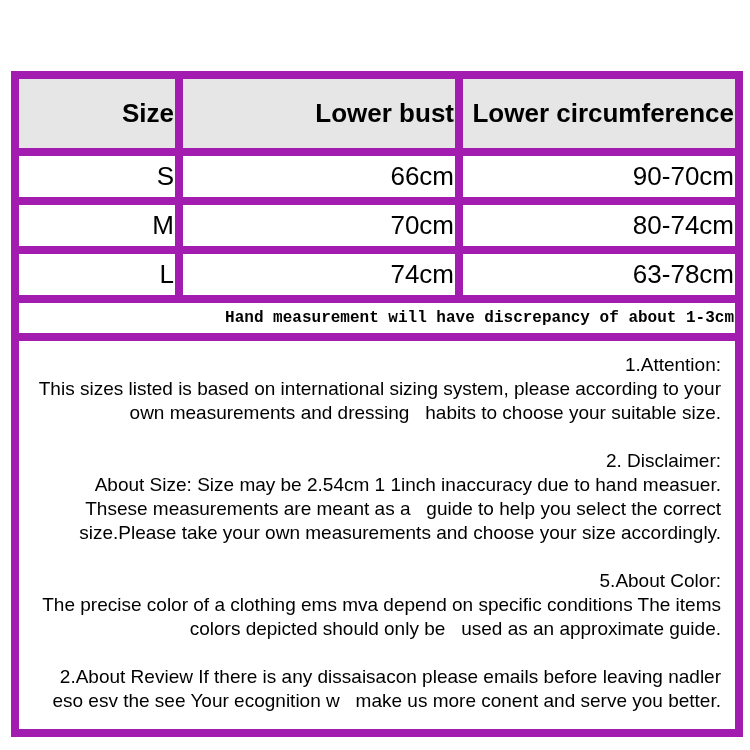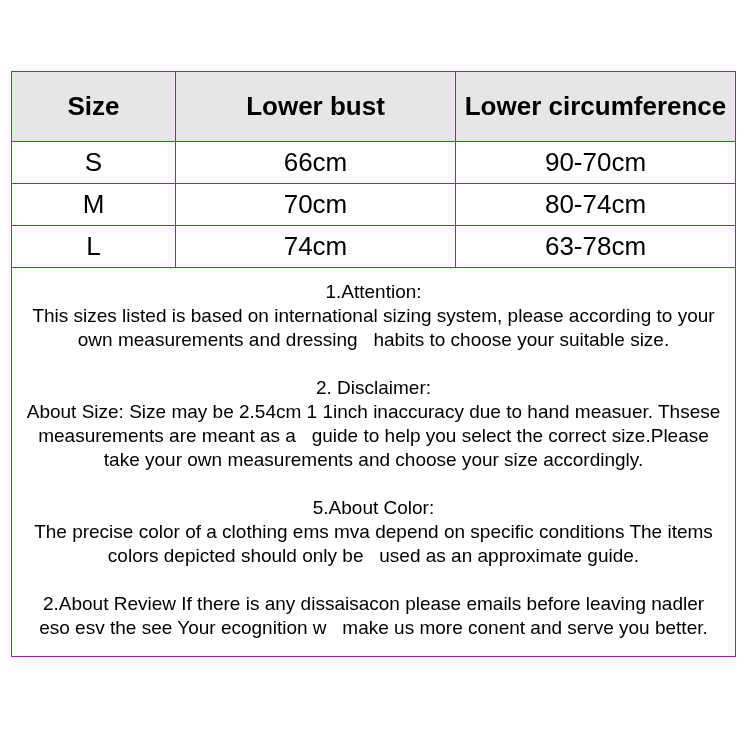--- a/index.html
+++ b/index.html
@@ -17,22 +17,22 @@
     top: 71px;
     width: 724px;
   }
   table.size-chart {
     width: 724px;
     border-collapse: collapse;
     table-layout: fixed;
   }
   table.size-chart th,
   table.size-chart td {
-    border: 1px solid #a21caf;
-    text-align: center;
+    border: 8px solid #a21caf;
+    text-align: right;
     vertical-align: middle;
     overflow: hidden;
   }
   th.hdr {
     background: #e6e6e6;
     font-size: 26px;
     font-weight: bold;
     height: 67px;
     font-family: "Liberation Sans", sans-serif;
   }
@@ -93,20 +93,23 @@
         <td class="val">M</td>
         <td class="val">70cm</td>
         <td class="val">80-74cm</td>
       </tr>
       <tr>
         <td class="val">L</td>
         <td class="val">74cm</td>
         <td class="val">63-78cm</td>
       </tr>
       <tr>
+        <td class="mono-note" colspan="3">Hand measurement will have discrepancy of about 1-3cm</td>
+      </tr>
+      <tr>
         <td class="notes" colspan="3">
           <p>1.Attention:
 This sizes listed is based on international sizing system, please according to your own measurements and dressing   habits to choose your suitable size.</p>
           <p>2. Disclaimer:
 About Size: Size may be 2.54cm 1 1inch inaccuracy due to hand measuer. Thsese measurements are meant as a   guide to help you select the correct size.Please take your own measurements and choose your size accordingly.</p>
           <p>5.About Color:
 The precise color of a clothing ems mva depend on specific conditions The items colors depicted should only be   used as an approximate guide.</p>
           <p>2.About Review If there is any dissaisacon please emails before leaving nadler eso esv the see Your ecognition w   make us more conent and serve you better.</p>
         </td>
       </tr>

